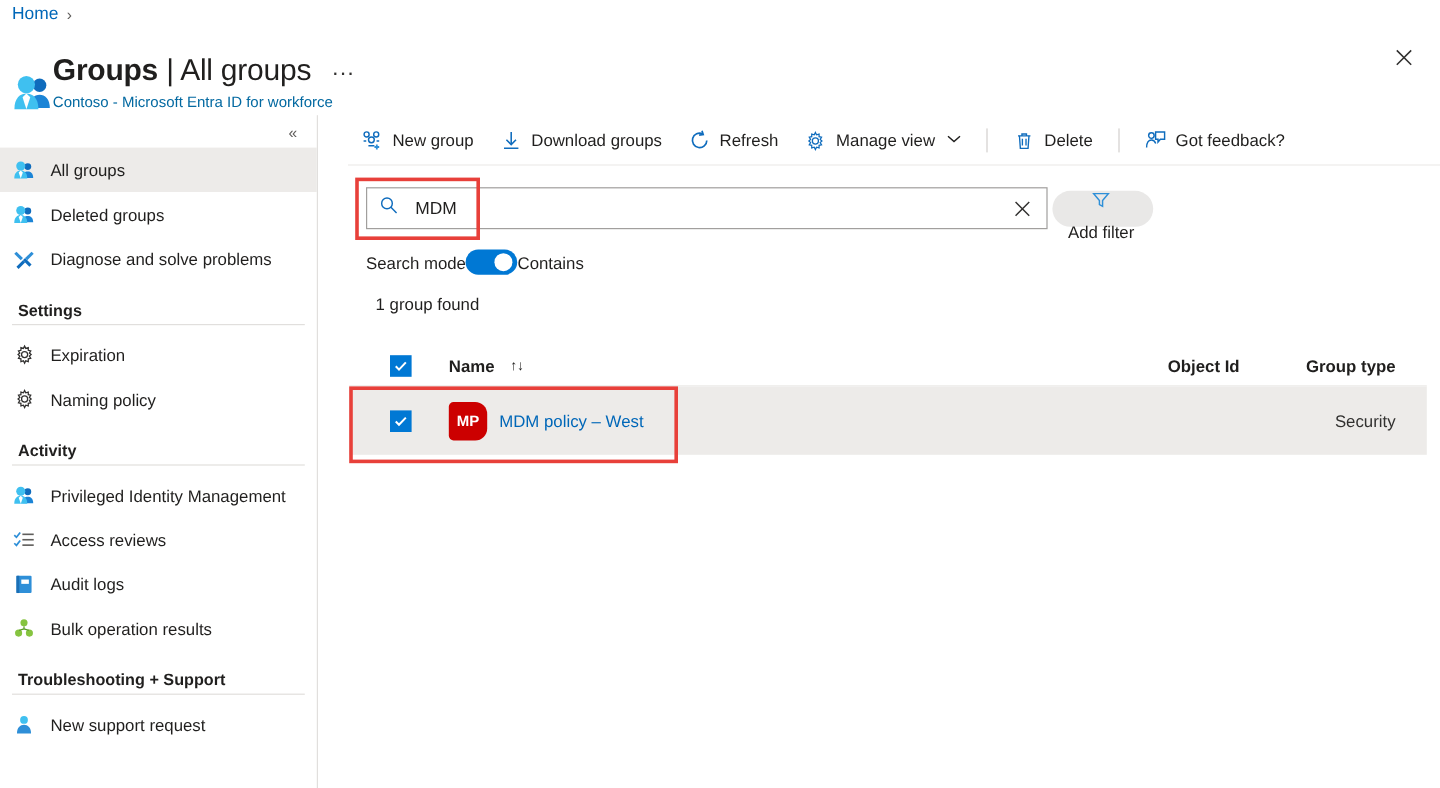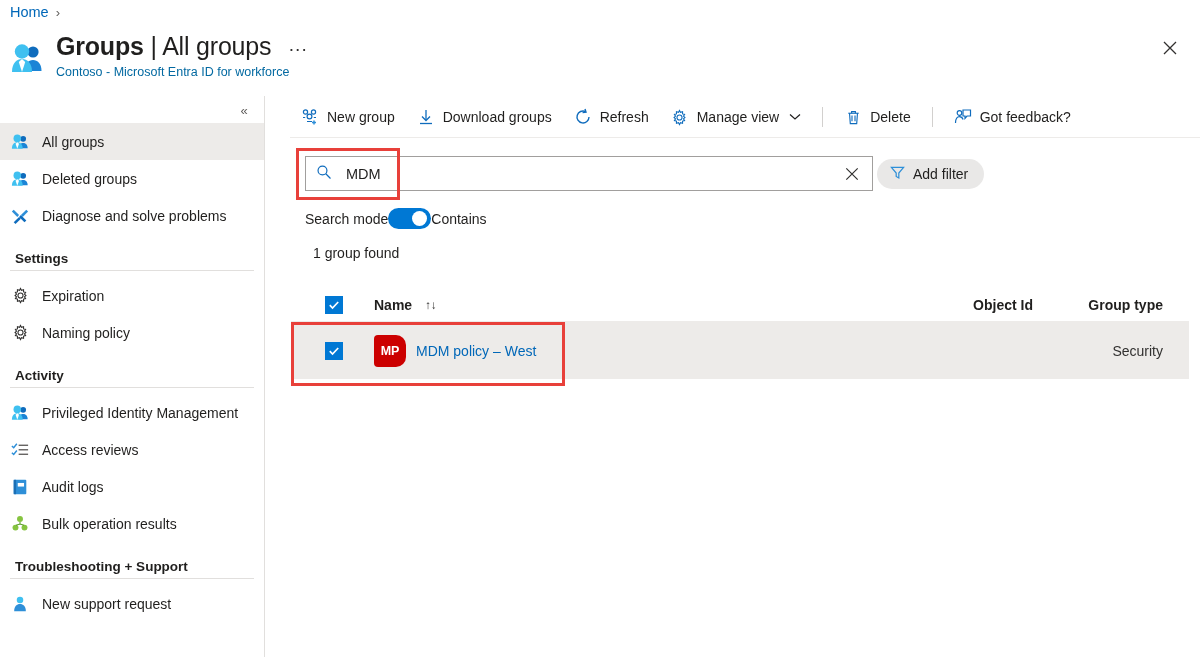--- a/index.html
+++ b/index.html
@@ -17,22 +17,22 @@
   .breadcrumb {
     position: absolute; left: 10px; top: 0px;
     height: 24px; display: flex; align-items: center; gap: 7px;
     font-size: 14.5px;
   }
   .breadcrumb .crumb { color: #0067b8; cursor: pointer; }
   .breadcrumb .sep { color: #605e5c; font-size: 13px; }
 
   
   .title-row {
-    position: absolute; left: 10px; top: 30px;
-    display: flex; align-items: center; gap: 12px;
+    position: absolute; left: 10px; top: 43px;
+    display: flex; align-items: flex-end; 
   }
   .groups-icon { width: 34px; height: 34px; margin-top: 4px; flex: none; }
   .title-texts { display: flex; flex-direction: column; }
   .title-line { display: flex; align-items: baseline; gap: 14px; }
   .page-title {
     font-size: 25px; font-weight: 600; letter-spacing: -0.2px;
     color: #201f1e; line-height: 32px; white-space: nowrap;
   }
   .page-title .thin { font-weight: 400; }
   .ellipsis-btn {
@@ -107,21 +107,21 @@
     background: transparent; min-width: 0;
   }
   .search-clear { flex: none; cursor: pointer; color: #323130;
     display: flex; align-items: center; justify-content: center;
     width: 20px; height: 20px; }
 
   .addfilter {
     position: absolute; left: 877px; top: 159px;
     height: 30px; border-radius: 15px; background: #e9e8e7;
     display: flex; align-items: center; gap: 8px; padding: 0 16px 0 13px;
-    font-size: 14px; color: #201f1e; cursor: pointer;
+    font-size: 14px; color: #201f1e; cursor: pointer; flex-direction: column;
   }
 
   .searchmode-row {
     position: absolute; left: 305px; top: 208px;
     display: flex; align-items: center; font-size: 14px;
     color: #201f1e;
   }
   .toggle {
     width: 43px; height: 21px; border-radius: 11px; background: #0078d4;
     position: relative; cursor: pointer; flex: none;

